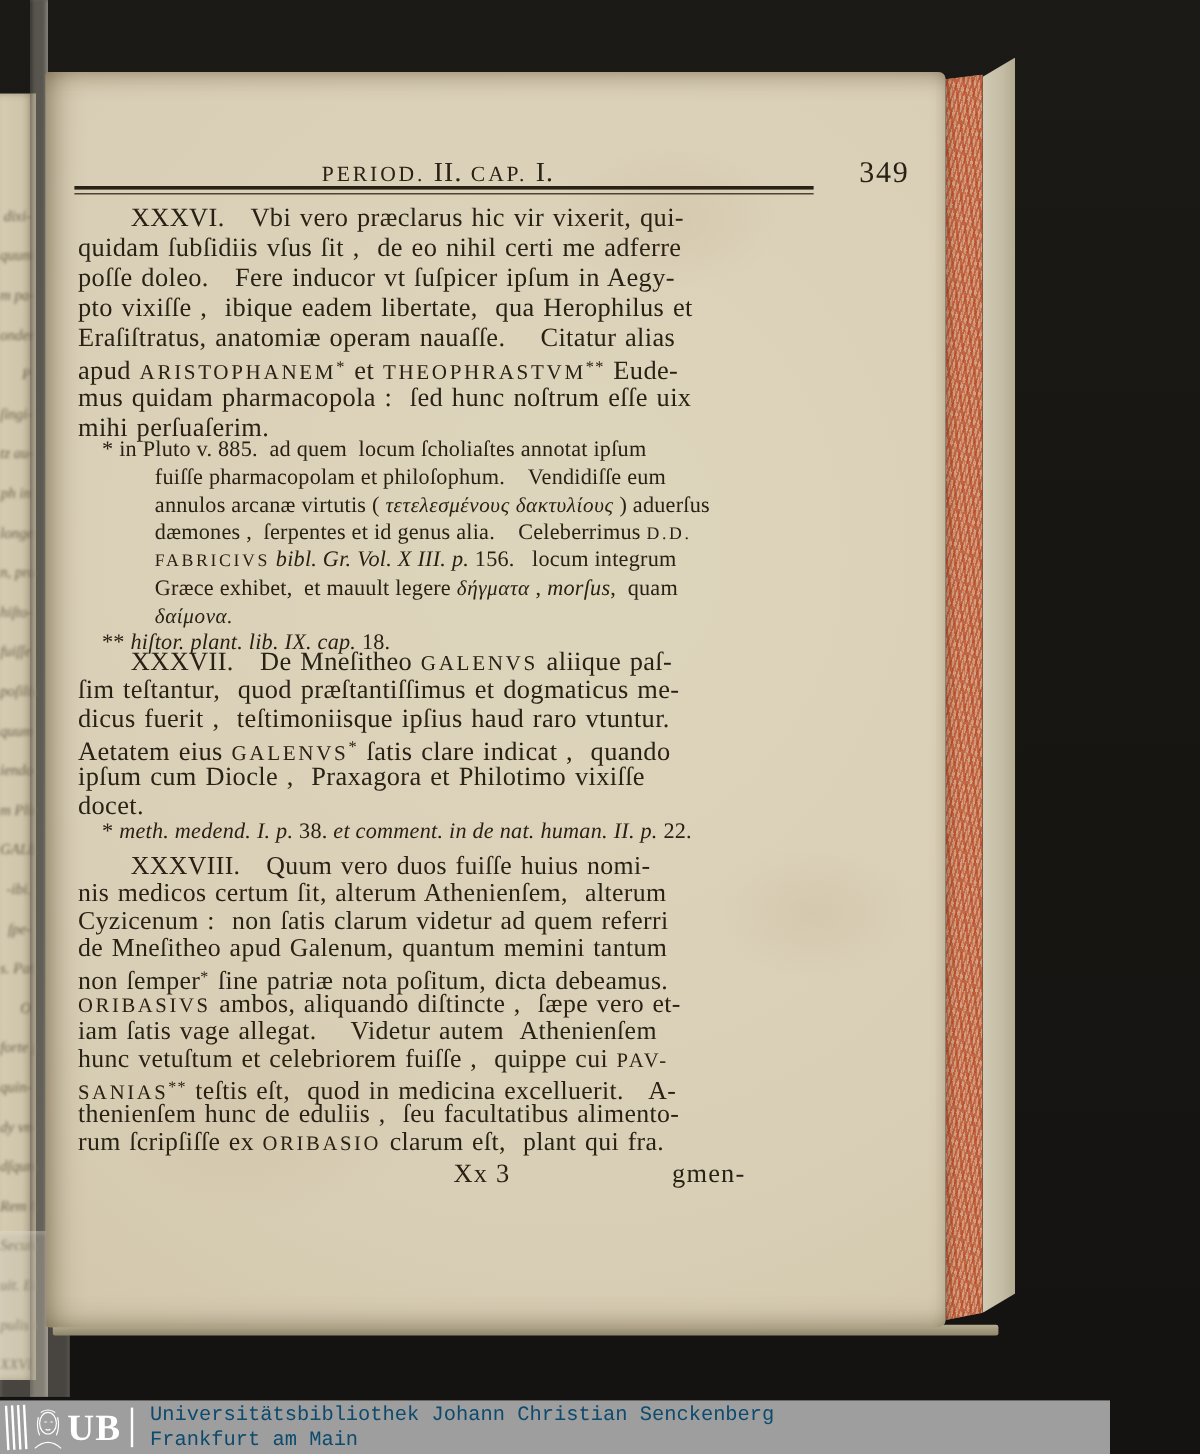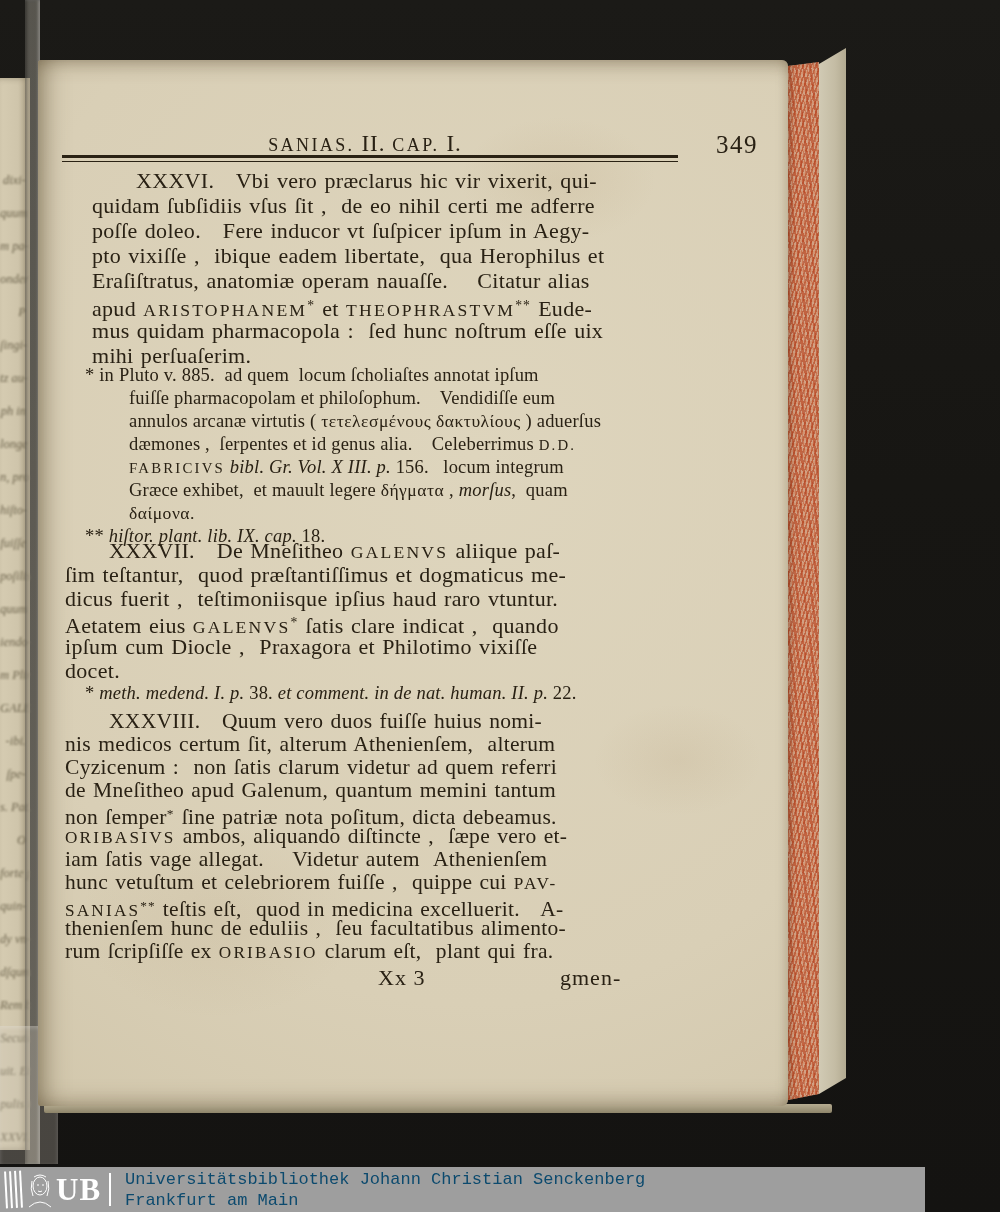--- a/index.html
+++ b/index.html
@@ -75,29 +75,29 @@
   #hdr{top:70px;text-align:center;height:30px;}
   #hdr .line{white-space:pre;line-height:28px;}
   .tsc{font-size:18px;letter-spacing:2.4px;}
   .tlg{font-size:23px;letter-spacing:1px;}
   #pgnum{position:absolute;top:71px;right:30px;font-size:25px;letter-spacing:1.5px;color:#292114;}
   #rule{position:absolute;left:24px;top:95px;width:616px;height:3px;
         border-top:3px solid #2a2214;border-bottom:1.2px solid #2a2214;}
   .para .line{white-space:pre;font-size:22px;height:25px;line-height:25px;letter-spacing:.3px;word-spacing:1.5px;}
   .p2 .line{height:24px;line-height:24px;}
   .p3 .line{height:23px;line-height:23px;font-size:21.5px;}
-  #para1{top:108px;margin-left:27px;} #fn1{top:304px;} #para2{top:479px;} #fn2{top:622px;} #para3{top:650px;}
+  #para1{top:108px;} #fn1{top:304px;} #para2{top:479px;} #fn2{top:622px;} #para3{top:650px;}
   .fn .line{white-space:pre;font-size:18.5px;height:23px;line-height:23px;letter-spacing:.2px;}
   .ind{padding-left:44px;}
   .fnf{padding-left:20px;}
   .fnc{padding-left:64px;}
   .sc{font-size:.8em;letter-spacing:2.2px;}
   .sup{font-size:.62em;vertical-align:.45em;letter-spacing:1px;}
   .it{font-style:italic;margin-top:39px;}
-  .gr{font-size:.95em;letter-spacing:.5px;}
+  .gr{font-style:italic;font-size:.95em;letter-spacing:.5px;}
   #catch{top:905px;height:26px;font-size:22px;}
   #catch span{position:absolute;white-space:pre;letter-spacing:1px;}
   #catch-left{left:313px;}
   #catch-right{left:495px;}
   
   #footer{
     position:absolute;left:0;top:1167px;width:925px;height:45px;
     background:#9e9e9e;color:#fafafa;
     font-family:"Liberation Sans","DejaVu Sans",sans-serif;
   }
@@ -156,21 +156,21 @@
 <div id="glass-bottom"></div>
 
 <div id="outer-edge"></div>
 <div id="red-edge"></div>
 <div id="bottom-edge"></div>
 
 <div id="page">
   <div id="page-stains"></div>
 
   <div id="hdr" class="tb">
-      <div class="line"><span class="tsc">SANIAS. </span><span class="tlg">II.</span><span class="tsc"> CAP. </span><span class="tlg">I.</span></div>
+      <div class="line"><span class="tsc">PERIOD. </span><span class="tlg">II.</span><span class="tsc"> CAP. </span><span class="tlg">I.</span></div>
     </div>
   <span id="pgnum">349</span>
   <div id="rule"></div>
 
   <div id="para1" class="tb para">
       <div class="line ind"><span>XXXVI.   Vbi vero præclarus hic vir vixerit, qui-</span></div>
       <div class="line"><span>quidam ſubſidiis vſus ſit ,  de eo nihil certi me adferre</span></div>
       <div class="line"><span>poſſe doleo.   Fere inducor vt ſuſpicer ipſum in Aegy-</span></div>
       <div class="line"><span>pto vixiſſe ,  ibique eadem libertate,  qua Herophilus et</span></div>
       <div class="line"><span>Eraſiſtratus, anatomiæ operam nauaſſe.    Citatur alias</span></div>

